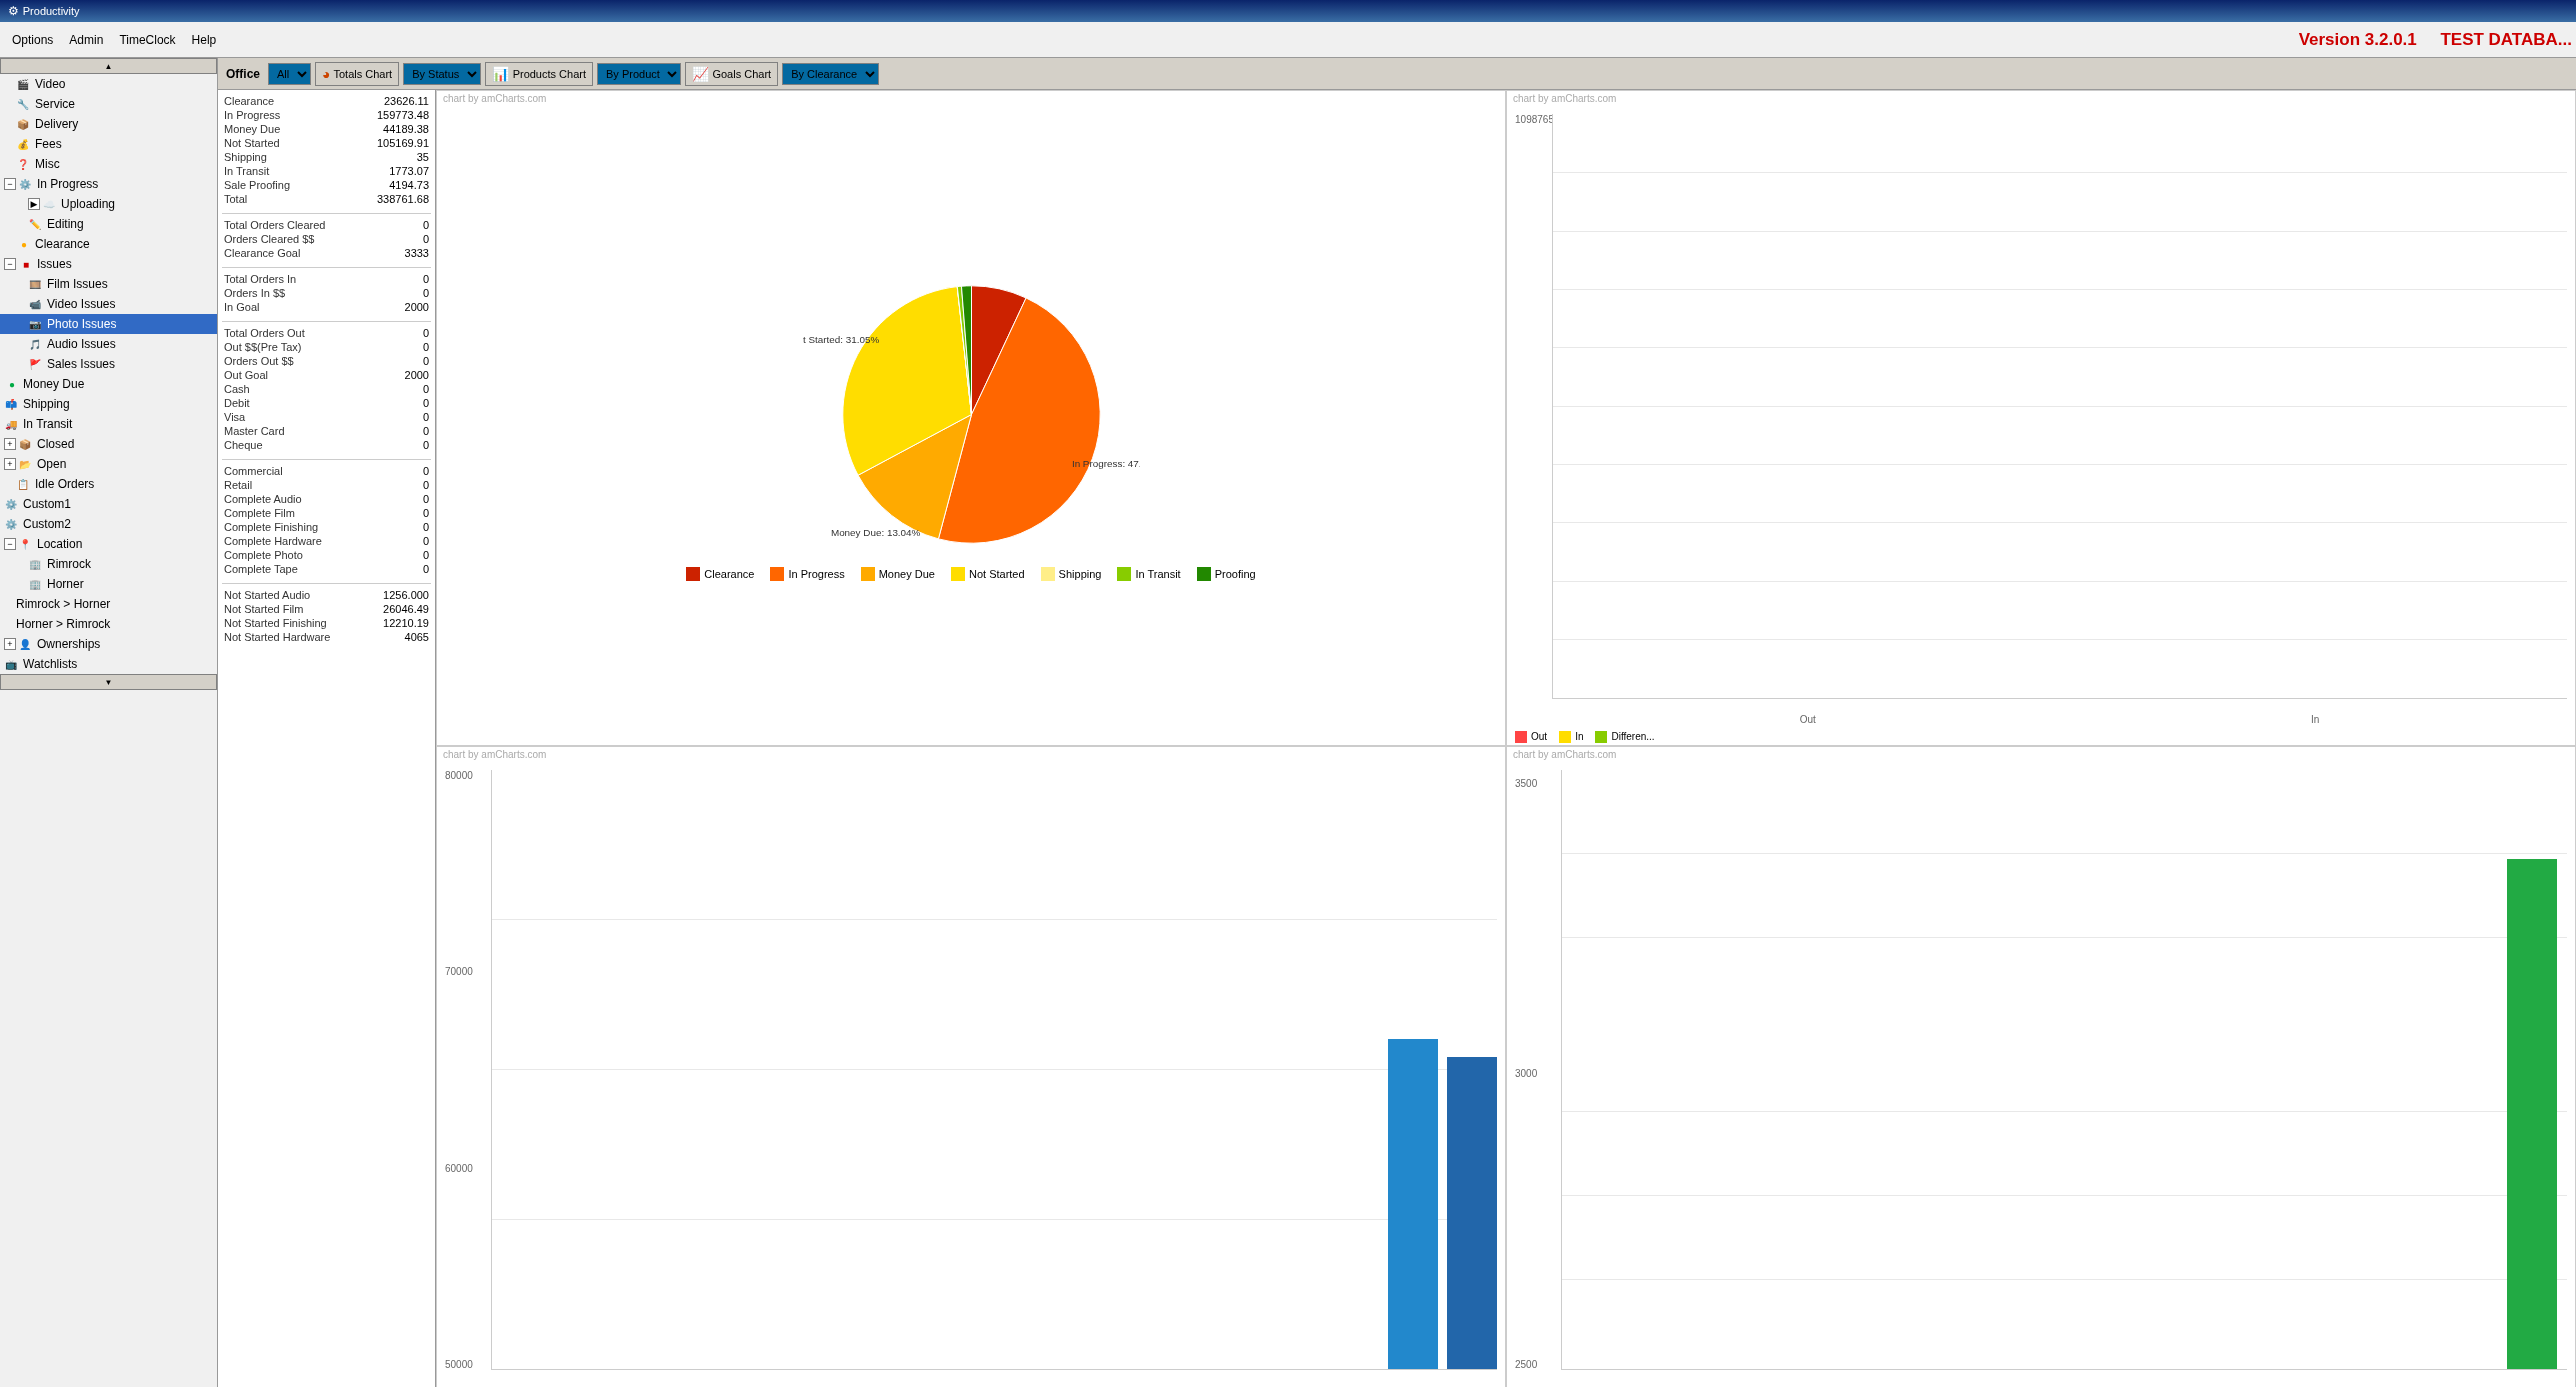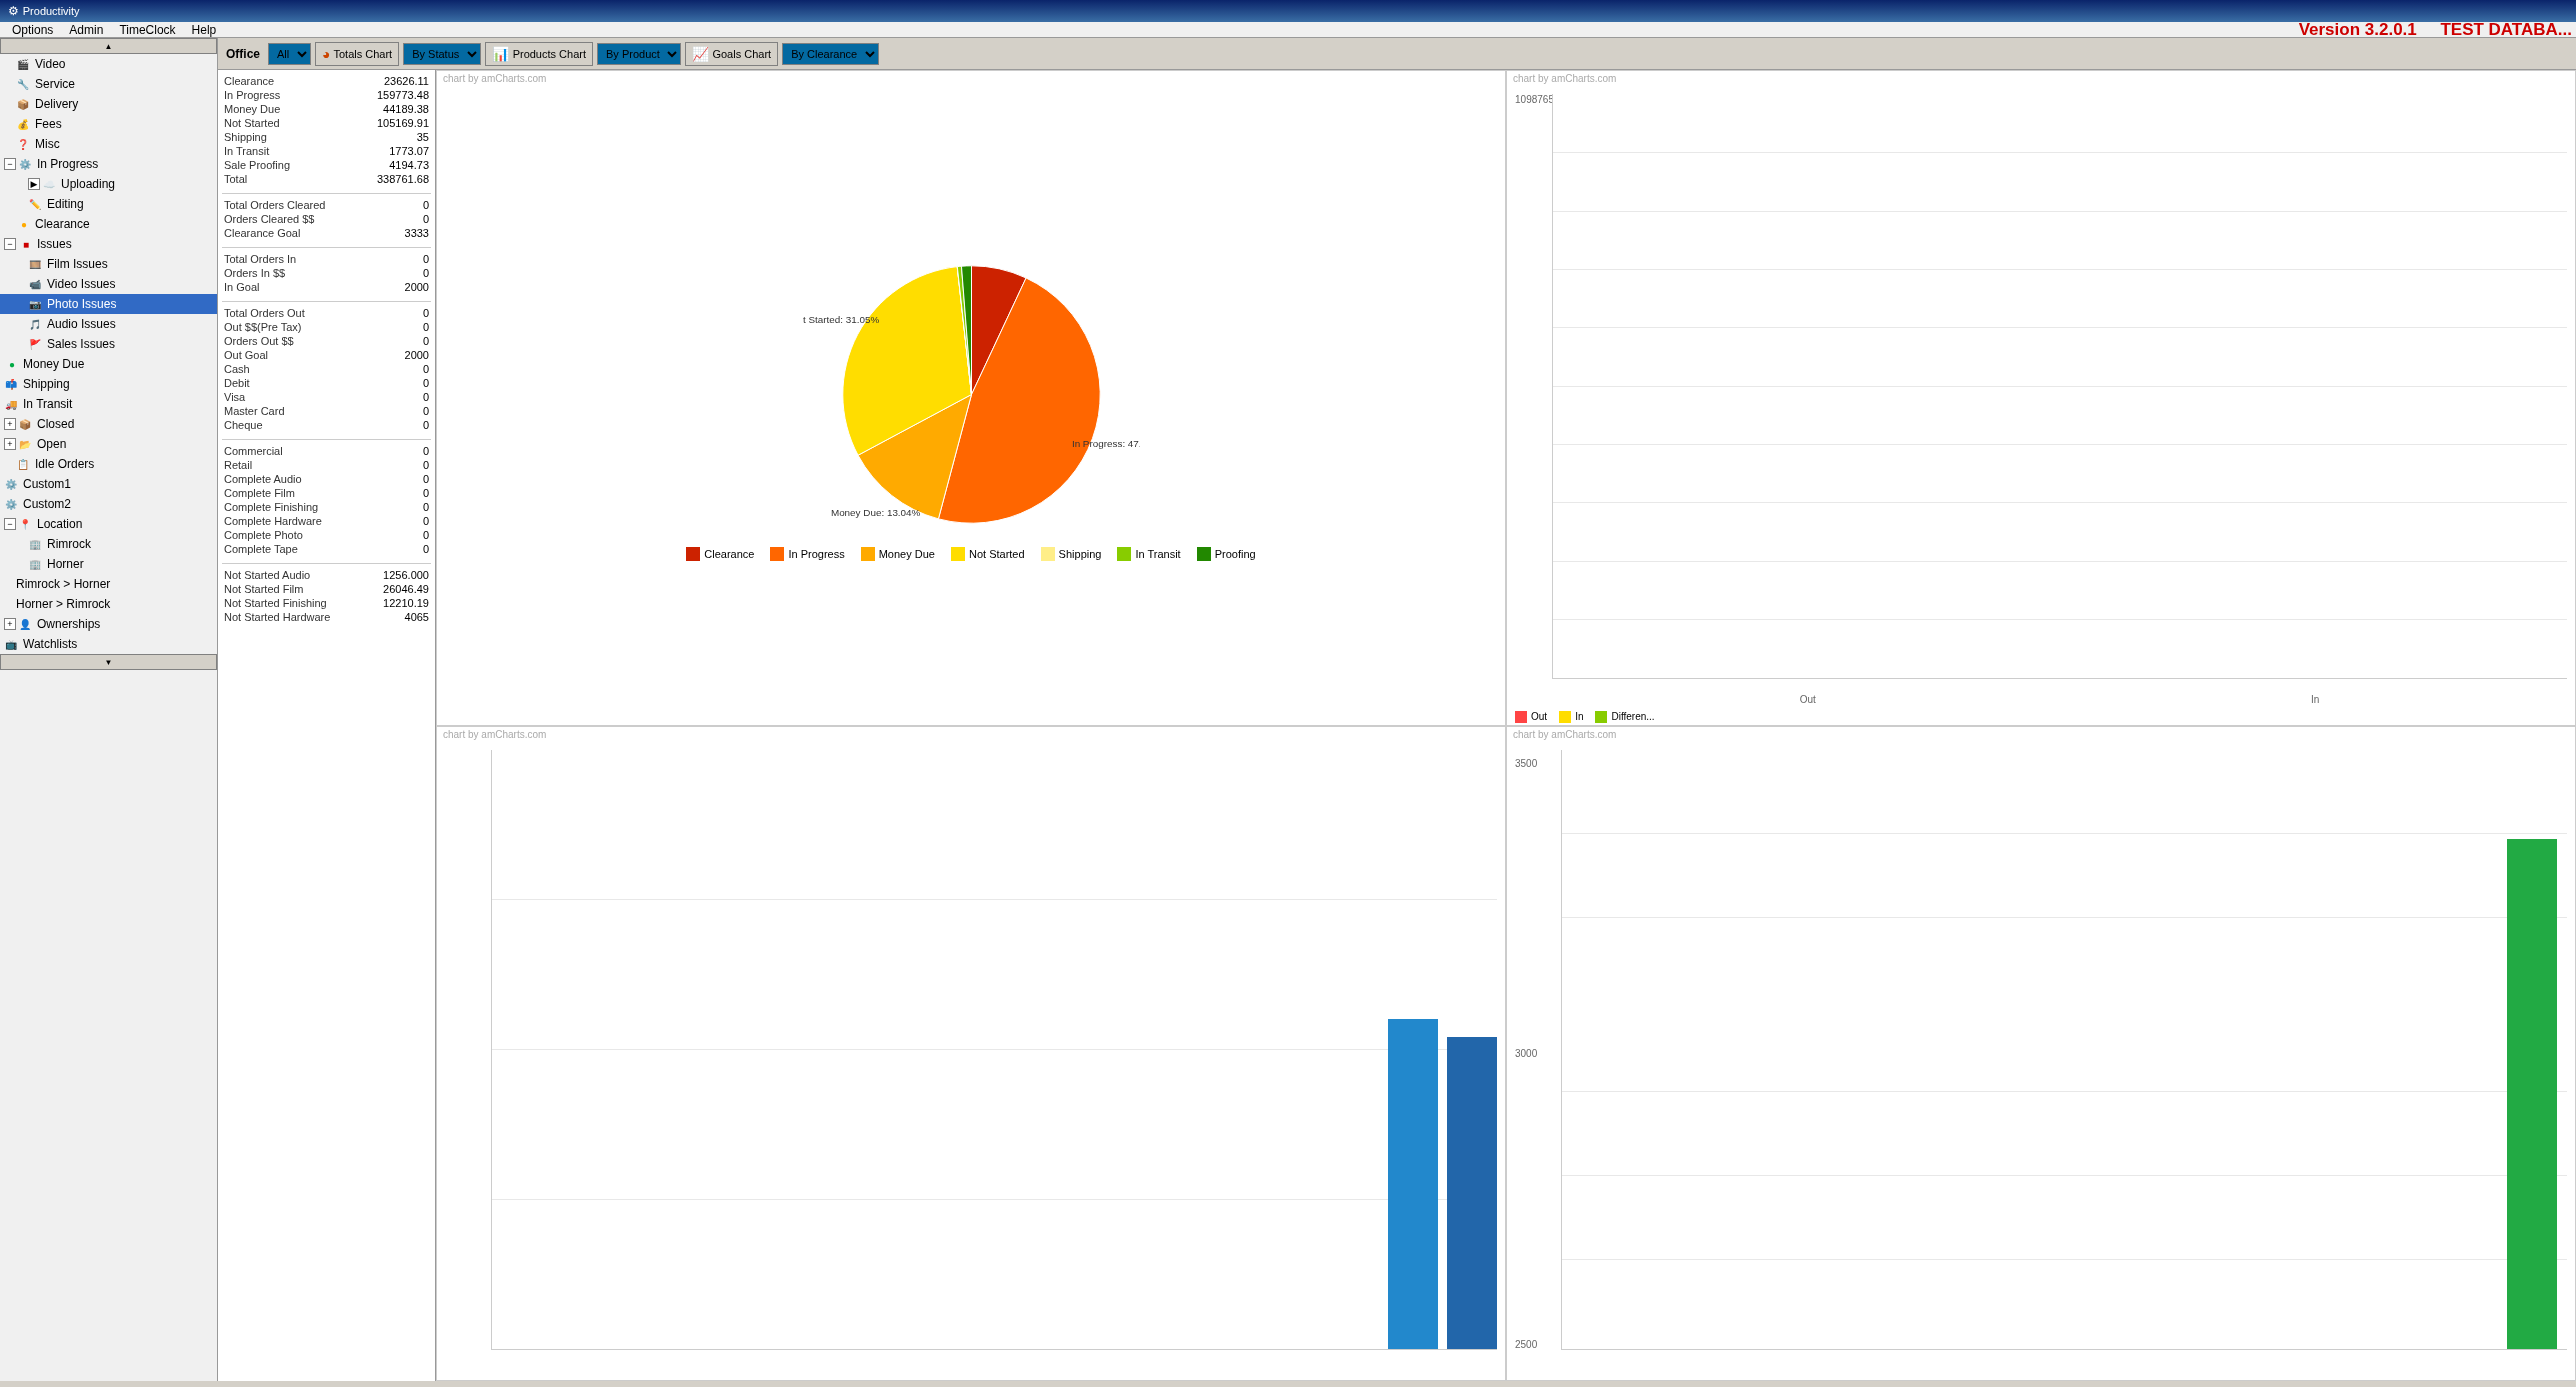--- a/index.html
+++ b/index.html
@@ -13,21 +13,21 @@
       display: flex;
       align-items: center;
       padding: 0 8px;
       font-size: 11px;
     }
     .title-bar-icon { margin-right: 4px; font-size: 12px; }
 
     
     .menu-bar {
       background: #f0f0f0;
-      height: 16px;
+      height: 36px;
       display: flex;
       align-items: center;
       padding: 0 4px;
       border-bottom: 1px solid #999;
     }
     .menu-item {
       padding: 2px 8px;
       cursor: pointer;
       font-size: 12px;
     }
@@ -701,20 +701,26 @@
               <div class="legend-item">
                 <div style="width:12px;height:12px;background:#88cc00;"></div>
                 <span>Differen...</span>
               </div>
             </div>
         </div>
 
         <div class="chart-panel">
           <div class="chart-watermark">chart by amCharts.com</div>
           <div style="flex:1; position:relative; padding: 8px 8px 30px 59px;">
+            <div style="position:absolute; left:8px; top:8px; bottom:30px; display:flex; flex-direction:column; justify-content:space-between; font-size:10px; color:#666;" id="bl-ylabels">
+                <span>80000</span>
+                <span>70000</span>
+                <span>60000</span>
+                <span>50000</span>
+              </div>
             <div style="position:absolute; left:54px; right:8px; top:8px; bottom:30px; border-left:1px solid #ccc; border-bottom:1px solid #ccc; background:white;" id="bl-chart-grid">
               <div style="position:absolute; left:0; right:0; top:25%; border-top:1px solid #e8e8e8;"></div>
               <div style="position:absolute; left:0; right:0; top:50%; border-top:1px solid #e8e8e8;"></div>
               <div style="position:absolute; left:0; right:0; top:75%; border-top:1px solid #e8e8e8;"></div>
 
               <div style="position:absolute; bottom:0; right:59px; width:50px; height:55%; background:#2288cc;"></div>
               <div style="position:absolute; bottom:0; right:0; width:50px; height:52%; background:#2266aa;"></div>
             </div>
           </div>
         </div>

